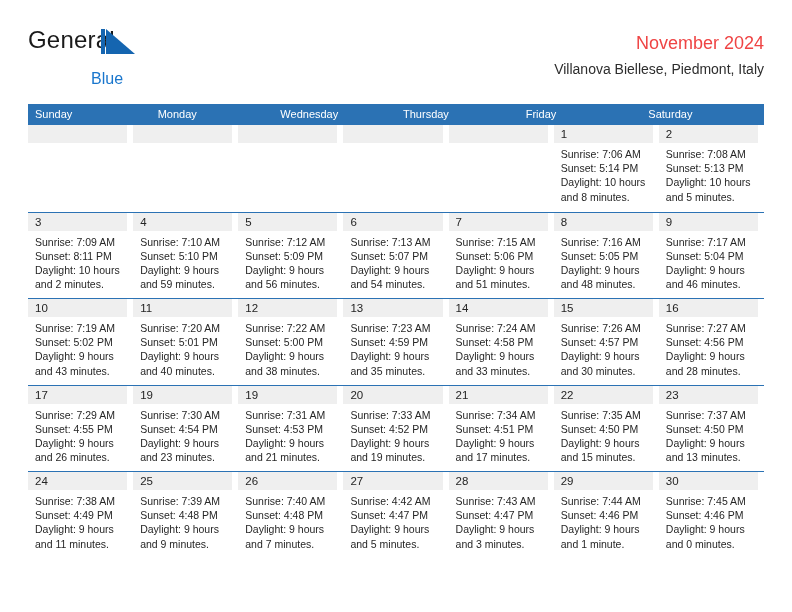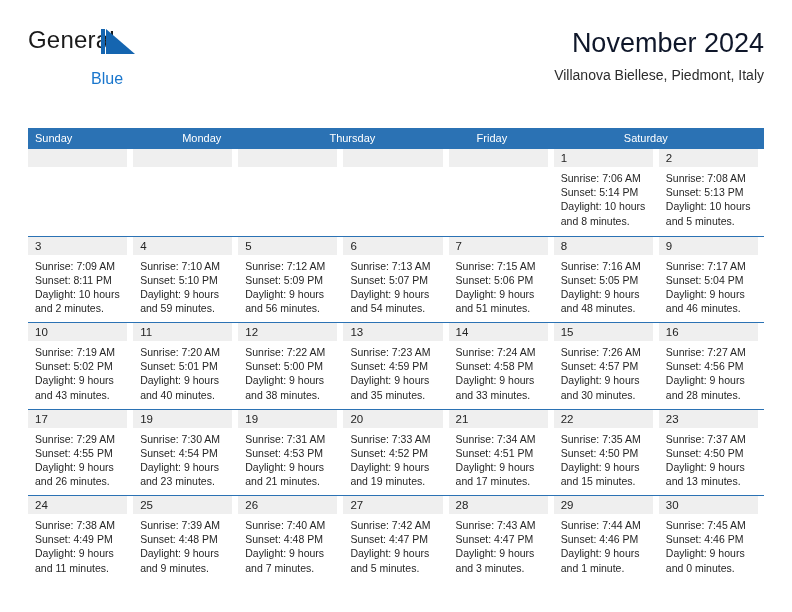--- a/index.html
+++ b/index.html
@@ -79,45 +79,43 @@
     line-height: 28px;
   }
 
   .title-block {
     position: absolute;
     right: 0;
     top: 0;
     text-align: right;
   }
   .cal-title {
-    font-size: 27px;
-    color: #0f172a;
+    font-size: 18px;
+    color: #ef4444;
     line-height: 34px;
     white-space: nowrap;
   }
   .cal-subtitle {
-    margin-top: 6px;
     font-size: 14px;
     color: #2d2d2d;
     line-height: 18px;
     white-space: nowrap;
   }
 
   
   .calendar {
     position: absolute;
     left: 28px;
     top: 104px;
     width: 736px;
   }
   .weekday-row {
     display: flex;
     background: #2b72b4;
     height: 21px;
-    margin-top: 24px;
   }
   .weekday {
     flex: 1 1 0;
     color: #ffffff;
     font-size: 11px;
     line-height: 21px;
     padding-left: 7px;
     box-sizing: border-box;
     white-space: nowrap;
     overflow: hidden;
@@ -181,20 +179,21 @@
       <div class="cal-title">November 2024</div>
       <div class="cal-subtitle">Villanova Biellese, Piedmont, Italy</div>
     </div>
 
   </div>
 
   <div class="calendar">
     <div class="weekday-row" id="weekday-row">
         <div class="weekday">Sunday</div>
         <div class="weekday">Monday</div>
+        <div class="weekday">Wednesday</div>
         <div class="weekday">Thursday</div>
         <div class="weekday">Friday</div>
         <div class="weekday">Saturday</div>
       </div>
     <div id="weeks-container">
         <div class="week-row">
           <div class="day-cell empty">
             <div class="day-num-band">
               <div class="day-num"></div>
             </div>
@@ -516,21 +515,21 @@
               <div class="day-line">Sunset: 4:48 PM</div>
               <div class="day-line">Daylight: 9 hours</div>
               <div class="day-line">and 7 minutes.</div>
             </div>
           </div>
           <div class="day-cell">
             <div class="day-num-band">
               <div class="day-num">27</div>
             </div>
             <div class="day-body">
-              <div class="day-line">Sunrise: 7:42 AM</div>
+              <div class="day-line">Sunrise: 4:42 AM</div>
               <div class="day-line">Sunset: 4:47 PM</div>
               <div class="day-line">Daylight: 9 hours</div>
               <div class="day-line">and 5 minutes.</div>
             </div>
           </div>
           <div class="day-cell">
             <div class="day-num-band">
               <div class="day-num">28</div>
             </div>
             <div class="day-body">

